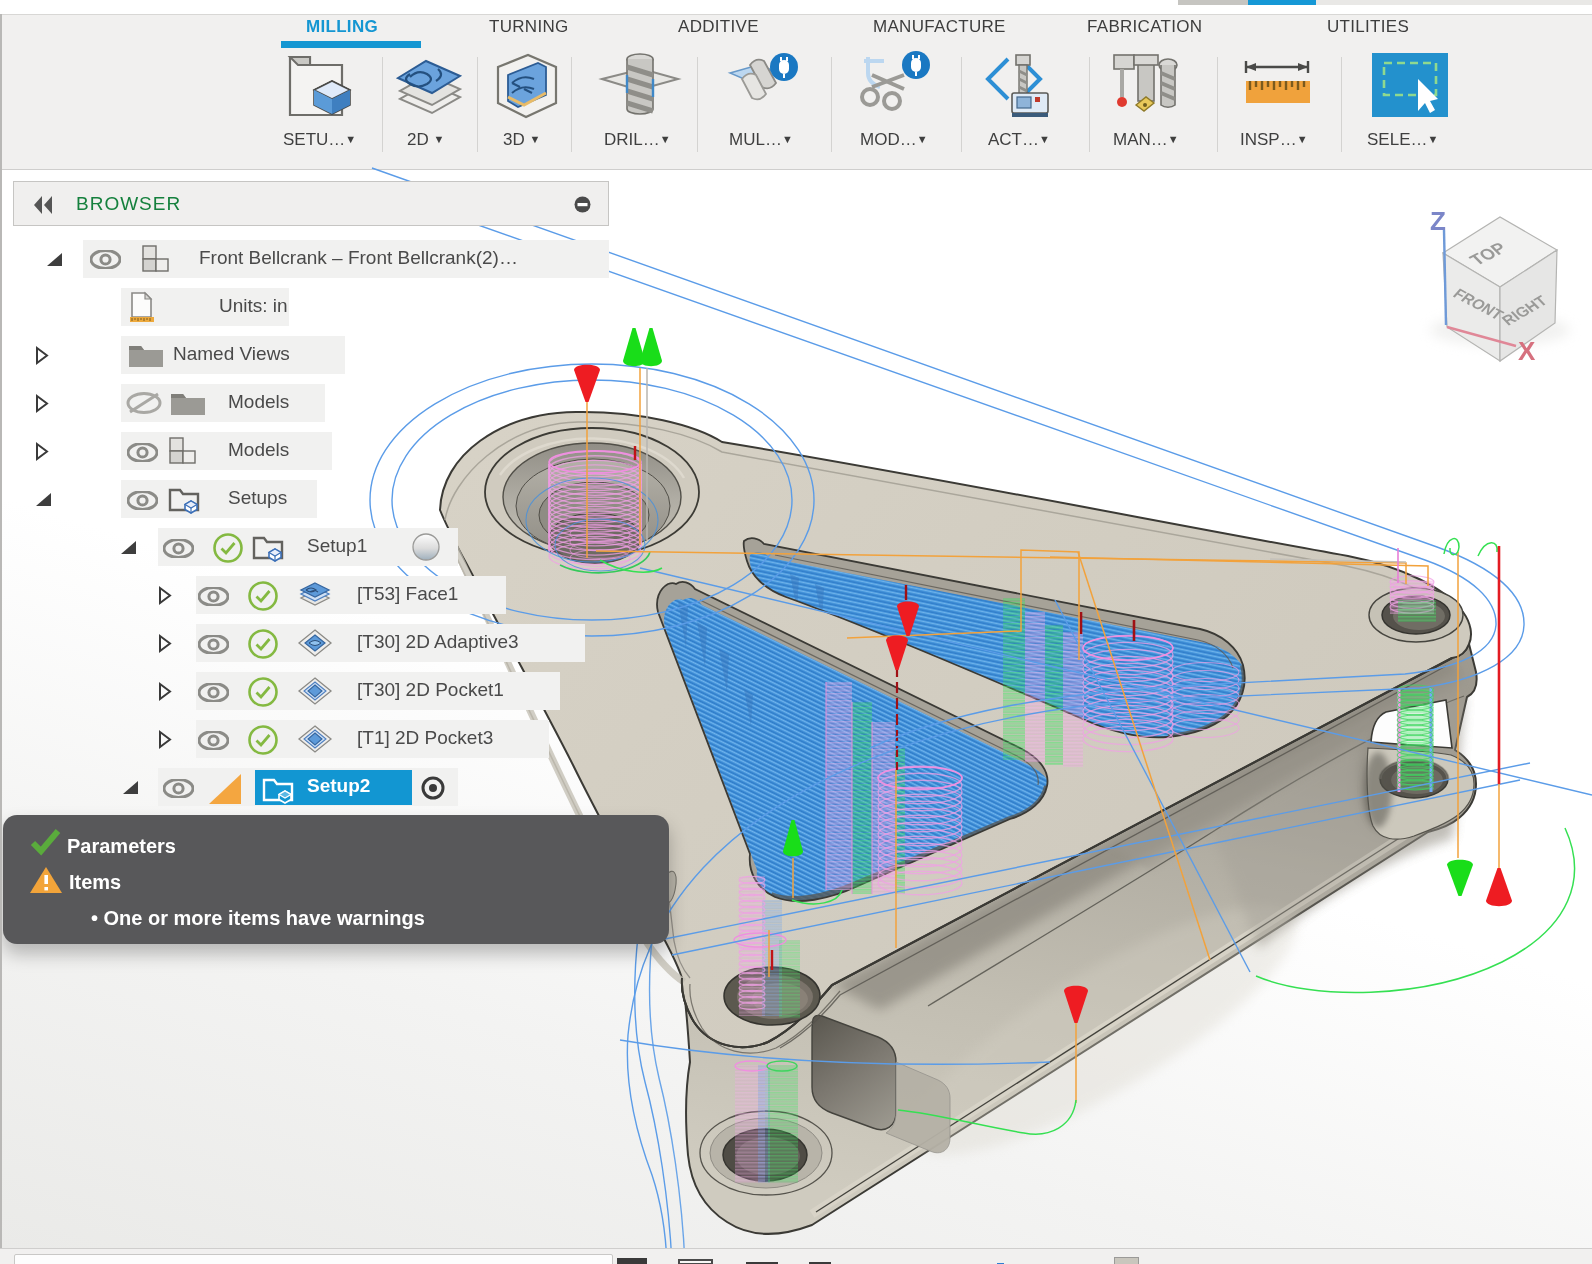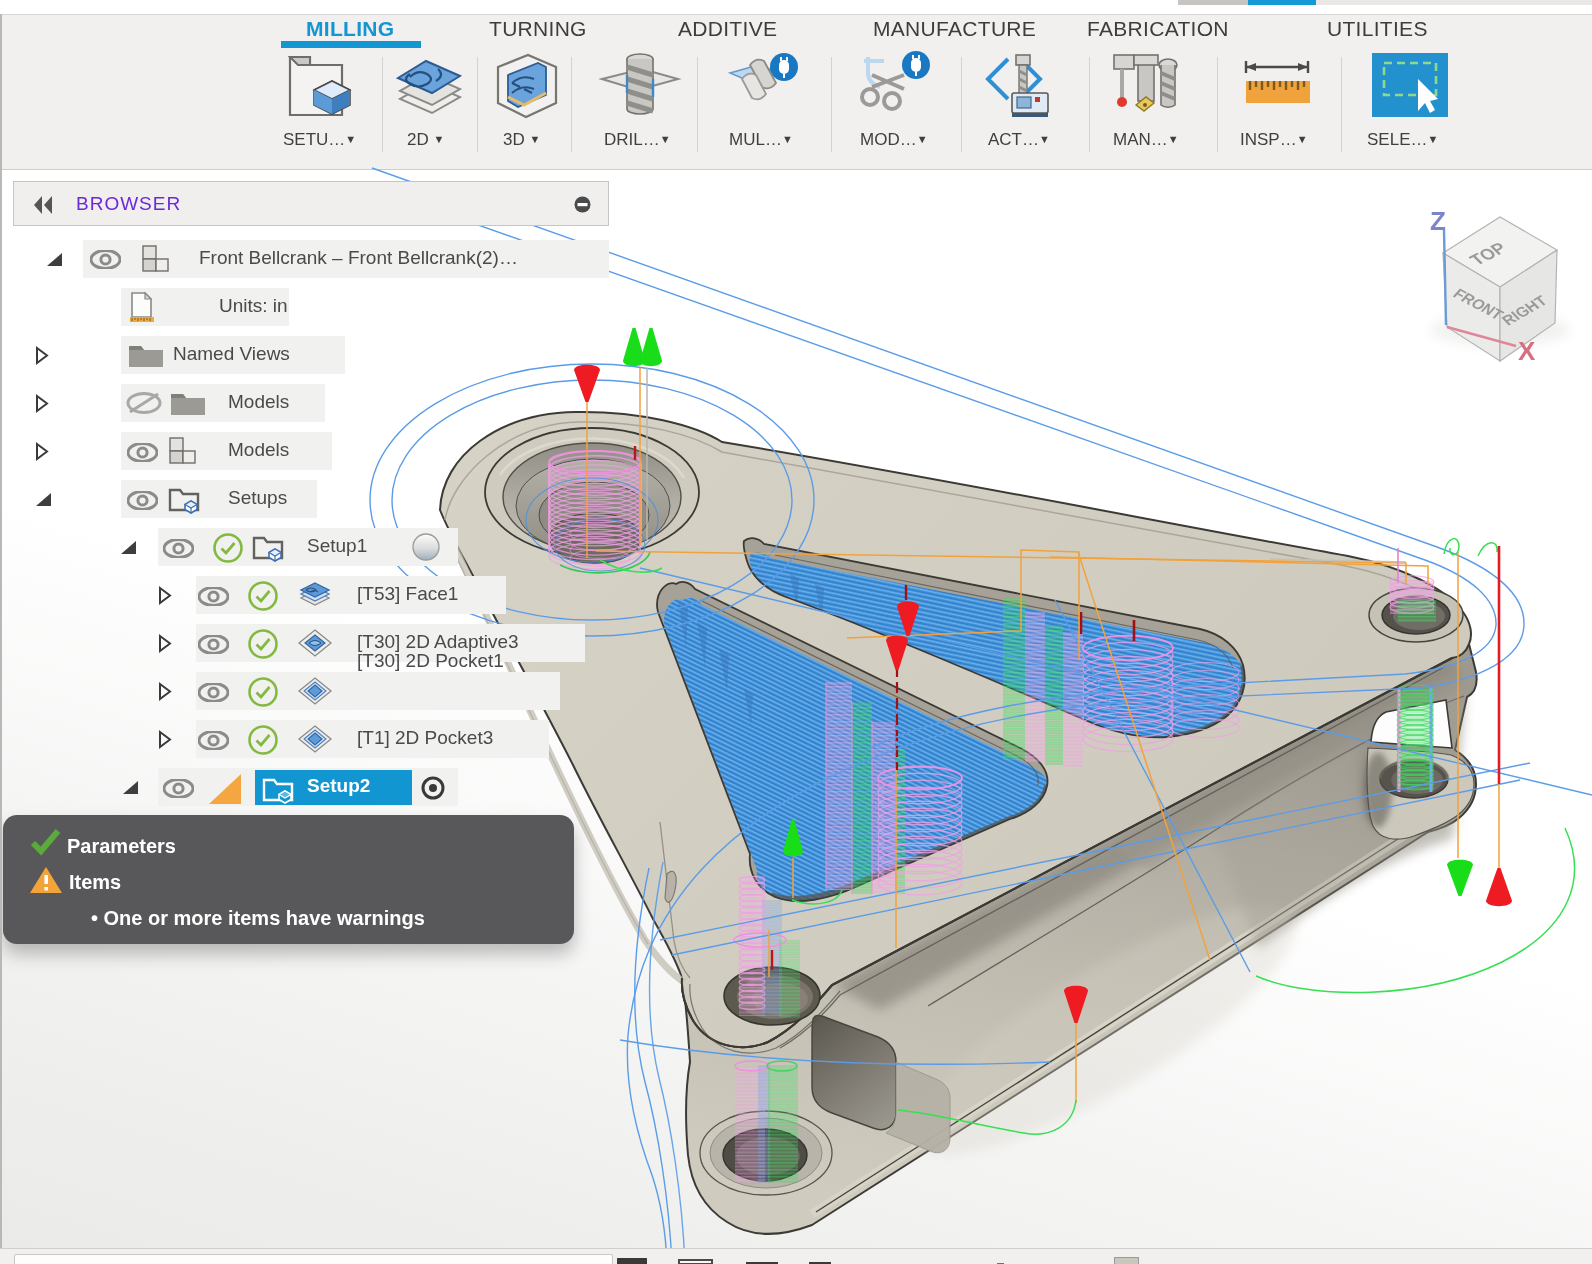--- a/index.html
+++ b/index.html
@@ -7,38 +7,38 @@
        font-family:"Liberation Sans", sans-serif;background:#fff;}
   .abs{position:absolute;}
   
   #topstrip{left:0;top:0;width:1592px;height:14px;background:#fff;}
   
   #toolbar{left:0;top:14px;width:1592px;height:156px;background:#f1f0ef;
            border-top:1px solid #d8d7d5;border-bottom:1px solid #cfcecd;box-sizing:border-box;}
   #manubtn{left:28px;top:10px;width:227px;height:120px;border:2px solid #c9c8c6;border-radius:9px;
            color:#3e3e3e;font-size:20px;font-weight:bold;letter-spacing:0.4px;}
   #manubtn span{position:absolute;left:16px;top:48px;}
-  .tab{top:2px;font-size:21px;color:#3d3d3d;letter-spacing:0.3px;}
+  .tab{top:2px;font-size:17px;color:#3d3d3d;letter-spacing:0.3px;}
   .tabactive{color:#1496d2;font-weight:bold;}
   #tabline{left:281px;top:26px;width:140px;height:7px;background:#1496d2;}
   .lbl{top:115px;font-size:17px;color:#3f3f3f;white-space:nowrap;}
   .lbl .car{font-size:11px;vertical-align:2px;color:#3f3f3f;}
   .sep{top:42px;width:1px;height:95px;background:#d4d3d1;}
   
   #viewport{left:0;top:170px;width:1592px;height:1078px;
             background:linear-gradient(197deg,#ffffff 52%,#f3f3f2 76%,#eaeae8 100%);}
   #vpline{left:0;top:14px;width:2px;height:1234px;background:#b9b8b6;}
   
   #bheader{position:absolute;left:13px;top:11px;width:596px;height:45px;background:#f0efee;
            border:1px solid #c6c5c3;box-sizing:border-box;}
-  #bheader .txt{position:absolute;left:62px;top:11px;font-size:19px;color:#6d28d9;letter-spacing:1px;}
+  #bheader .txt{position:absolute;left:62px;top:11px;font-size:19px;color:#15803d;letter-spacing:1px;}
   .row{height:38px;background:#f1f1f0;}
   .rowtxt{position:absolute;top:8px;font-size:19px;color:#4a4a4a;white-space:nowrap;}
   
-  #tooltip{position:absolute;left:3px;top:645px;width:571px;height:129px;background:#58585a;border-radius:14px;
+  #tooltip{position:absolute;left:3px;top:645px;width:666px;height:129px;background:#58585a;border-radius:14px;
            box-shadow:0 10px 18px rgba(0,0,0,0.25);}
   #tooltip .t{position:absolute;color:#fff;font-weight:bold;font-size:20px;white-space:nowrap;}
   
   #bottombar{left:0;top:1248px;width:1592px;height:16px;background:#f1f0ef;border-top:1px solid #cfcecd;box-sizing:border-box;}
 </style>
 </head>
 <body>
 <div id="topstrip" class="abs">
   <div class="abs" style="left:1178px;top:0;width:70px;height:5px;background:#c6c5c1;"></div>
   <div class="abs" style="left:1248px;top:0;width:68px;height:5px;background:#1598d6;"></div>
@@ -690,21 +690,21 @@
         </svg>
       <svg class="abs" style="left:247px;top:506px;" width="32" height="32">
           <circle cx="16" cy="16" r="13.5" fill="none" stroke="#84b941" stroke-width="2.6"></circle>
           <path d="M9.5 16.5 L14 21 L22.5 11" stroke="#84b941" stroke-width="2.8" fill="none"></path>
         </svg>
       <svg class="abs" style="left:296px;top:505px;" width="38" height="32">
           <path d="M19 3 L35 16 L19 29 L3 16 Z" fill="#efeeec" stroke="#8b8a86" stroke-width="1.3"></path>
           <path d="M19 7 L30 16 L19 25 L8 16 Z" fill="#cfe0f4" stroke="#4d7fc0" stroke-width="1.1"></path>
           <path d="M19 10 L26 16 L19 22 L12 16 Z" fill="#5d9ad9" stroke="#36669f" stroke-width="1.1"></path>
         </svg>
-      <div class="rowtxt" style="left:357px;top:480px;text-align:right;">[T30] 2D Pocket1</div>
+      <div class="rowtxt" style="left:357px;top:509px;text-align:right;">[T30] 2D Pocket1</div>
 
       <div class="abs row" style="left:196px;top:550px;width:353px;"></div>
       <svg class="abs" style="left:158px;top:560px;" width="14" height="19">
           <path d="M2 2 L12 9.5 L2 17 Z" fill="none" stroke="#3a3a3a" stroke-width="2"></path>
         </svg>
       <svg class="abs" style="left:198px;top:561px;" width="31" height="19">
           <ellipse cx="15.5" cy="9.5" rx="14.5" ry="9" fill="none" stroke="#8b8b87" stroke-width="3"></ellipse>
           <circle cx="15.5" cy="9.5" r="4.6" fill="none" stroke="#8b8b87" stroke-width="3"></circle>
         </svg>
       <svg class="abs" style="left:247px;top:554px;" width="32" height="32">

